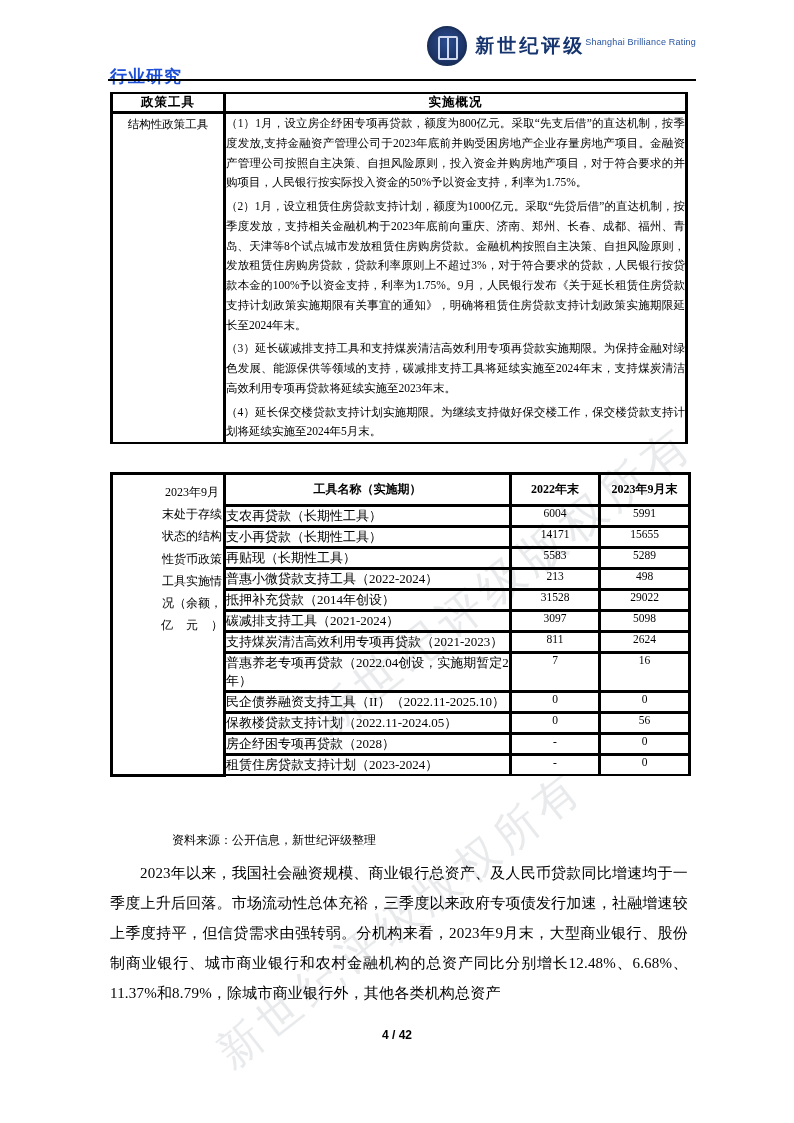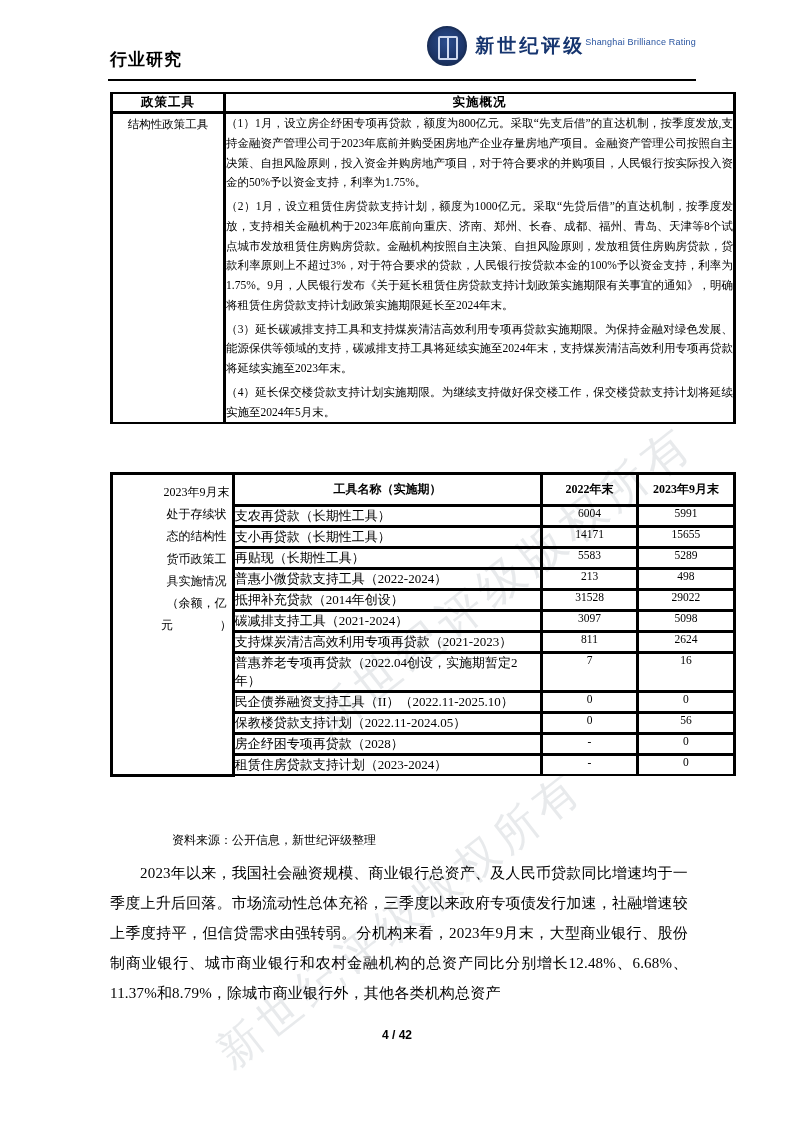--- a/index.html
+++ b/index.html
@@ -47,24 +47,24 @@
 
   
   .header {
     position: absolute;
     left: 0; right: 0; top: 0;
     height: 78px;
   }
   .header-title {
     position: absolute;
     left: 110px;
-    top: 48px;
+    top: 65px;
     font-size: 17px;
     font-weight: bold;
-    color: #000000;
+    color: #1d4ed8;
     font-family: "Liberation Serif", "DejaVu Serif", serif;
     letter-spacing: 1px;
   }
   .header-rule {
     position: absolute;
     left: 108px;
     right: 98px;
     top: 79px;
     height: 2px;
     background: #000;
@@ -107,21 +107,21 @@
     color: #2a55a0;
     letter-spacing: 0.2px;
     margin-top: 2px;
     font-family: "Liberation Sans", sans-serif;
   }
 
   
   .tbl {
     position: absolute;
     left: 110px;
-    width: 626px;
+    width: 578px;
     border-collapse: collapse;
     table-layout: fixed;
     z-index: 8;
   }
   .tbl td, .tbl th {
     border: 3px solid #000000;
     padding: 0;
     vertical-align: top;
     background: transparent;
   }

